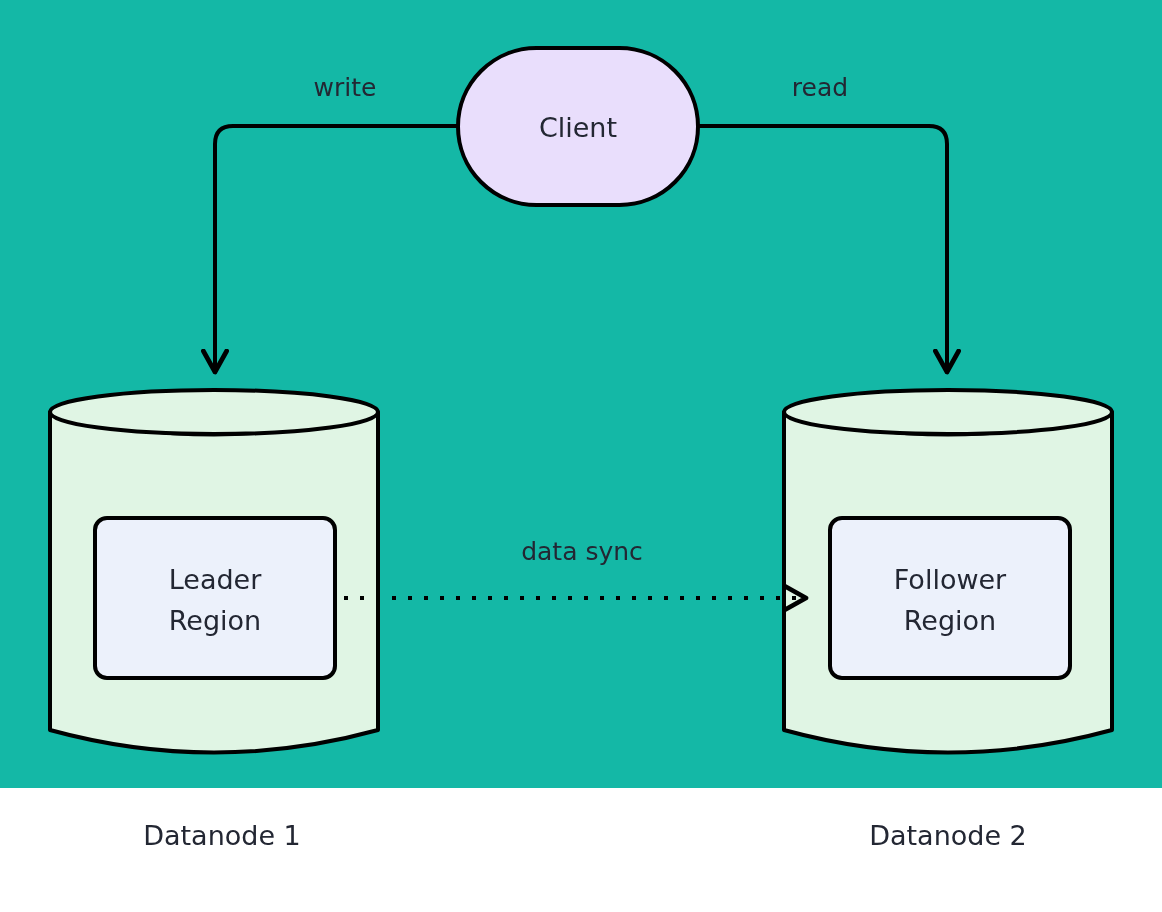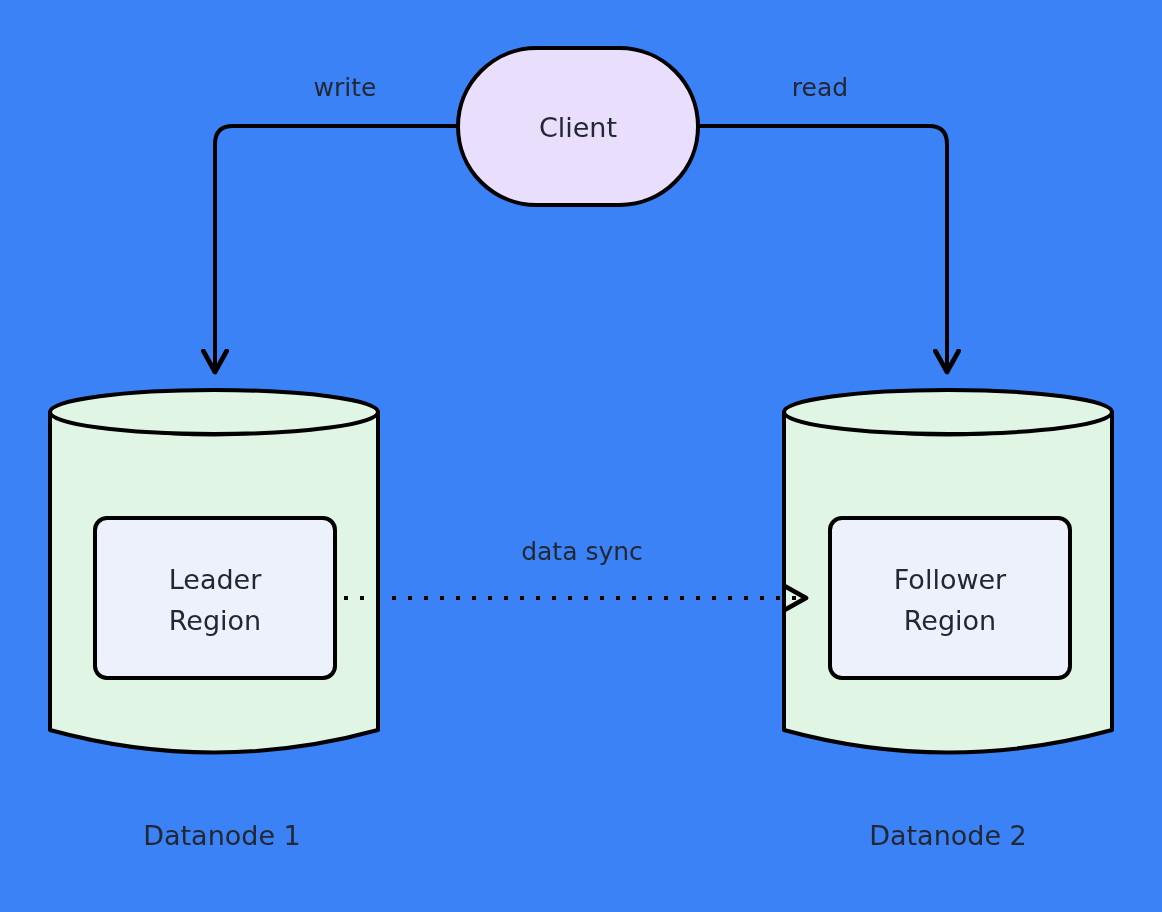--- a/index.html
+++ b/index.html
@@ -9,22 +9,22 @@
   }
   body {
     width: 1162px;
     height: 912px;
     font-family: "DejaVu Sans", sans-serif;
     overflow: hidden;
   }
   #diagram-root {
     position: relative;
     width: 1162px;
-    height: 912px;
-    background: #3b82f6;
+    height: 788px;
+    background: #14b8a6;
   }
   #diagram-svg {
     position: absolute;
     left: 0;
     top: 0;
     width: 1162px;
     height: 912px;
   }
   .node-label {
     font-family: "DejaVu Sans", sans-serif;

